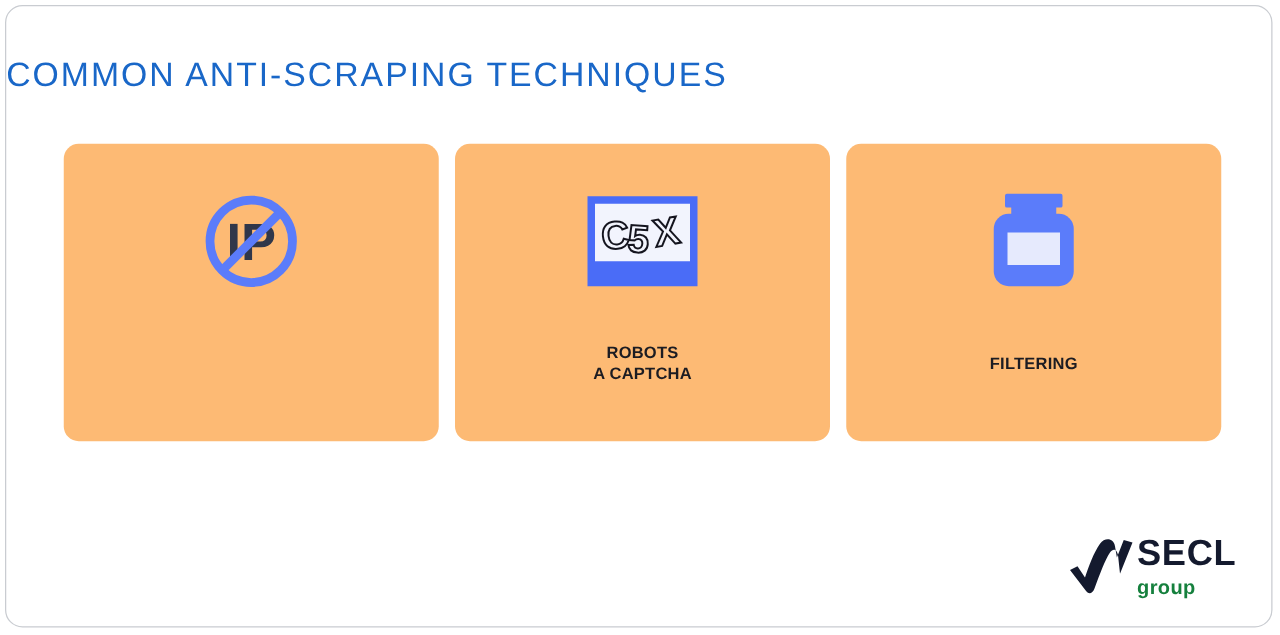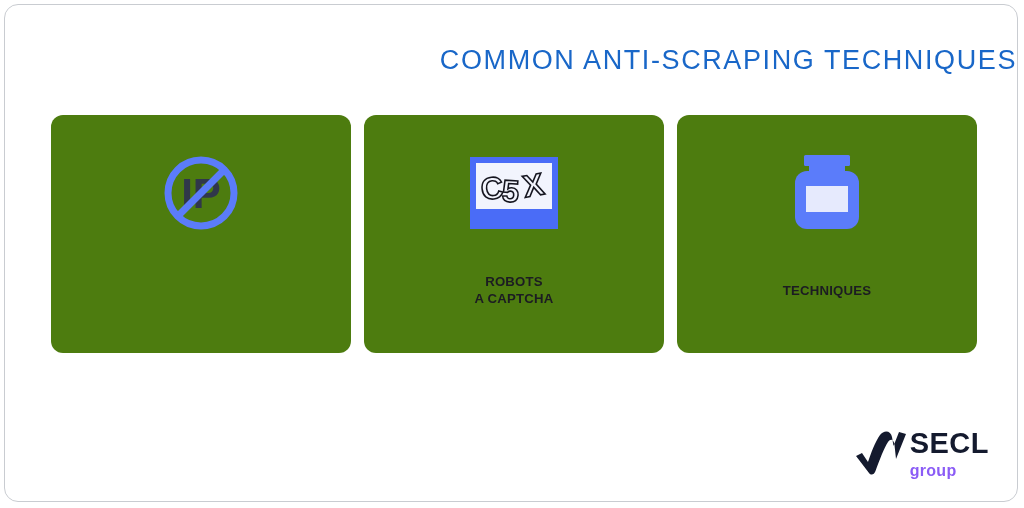--- a/index.html
+++ b/index.html
@@ -23,39 +23,39 @@
     border: 1px solid #c9ccd1;
     border-radius: 14px;
     box-sizing: border-box;
     overflow: hidden;
   }
   .title {
     position: absolute;
     left: 0;
     top: 40px;
     width: 1012px;
-    text-align: right;
+    text-align: left;
     font-size: 27px;
     font-weight: 400;
     letter-spacing: 1.6px;
     color: #1967c8;
     white-space: nowrap;
   }
   .cards {
     position: absolute;
     left: 46px;
     top: 110px;
     width: 926px;
     height: 238px;
     display: flex;
     gap: 13px;
   }
   .card {
     flex: 1 1 0;
-    background: #4d7c0f;
+    background: #fdba74;
     border-radius: 12px;
     position: relative;
   }
   .icon-wrap {
     position: absolute;
     left: 0;
     top: 28px;
     width: 100%;
     height: 100px;
     display: flex;
@@ -93,21 +93,21 @@
   }
   .logo-name {
     font-size: 29px;
     font-weight: bold;
     color: #141a2e;
     letter-spacing: 0.5px;
   }
   .logo-sub {
     font-size: 16px;
     font-weight: bold;
-    color: #8b5cf6;
+    color: #15803d;
     margin-top: 5px;
     letter-spacing: 0.3px;
   }
 </style>
 </head>
 <body>
 
 <div class="canvas">
 
   <div class="title">COMMON ANTI-SCRAPING TECHNIQUES</div>
@@ -147,21 +147,21 @@
     <div class="card">
       <div class="icon-wrap">
         <svg width="80" height="82" viewBox="0 0 80 82">
           <rect x="17" y="3" width="46" height="11" rx="1.5" fill="#5B7CFA"></rect>
           <rect x="22" y="12" width="36" height="9" fill="#5B7CFA"></rect>
           <rect x="8" y="19" width="64" height="58" rx="12" fill="#5B7CFA"></rect>
           <rect x="19" y="34" width="42" height="26" fill="#E6EAFD"></rect>
         </svg>
       </div>
       <div class="card-label single">
-        <span>TECHNIQUES</span>
+        <span>FILTERING</span>
       </div>
     </div>
 
   </div>
 
   <div class="logo">
     <svg class="logo-mark" width="56" height="50" viewBox="0 0 56 50">
       <path d="M3 27 L16 44 C18 46.5 21 46 22.5 42 C27 30 31 19 35 13 C38 9 41 11 41.5 16 L43 30 L53 5
                L46 3 L40.5 17 L39 8 C38 1.5 31 0.5 27 6 C22 13 18 24 15 33 L9 24 Z" fill="#141A2E"></path>
     </svg>

